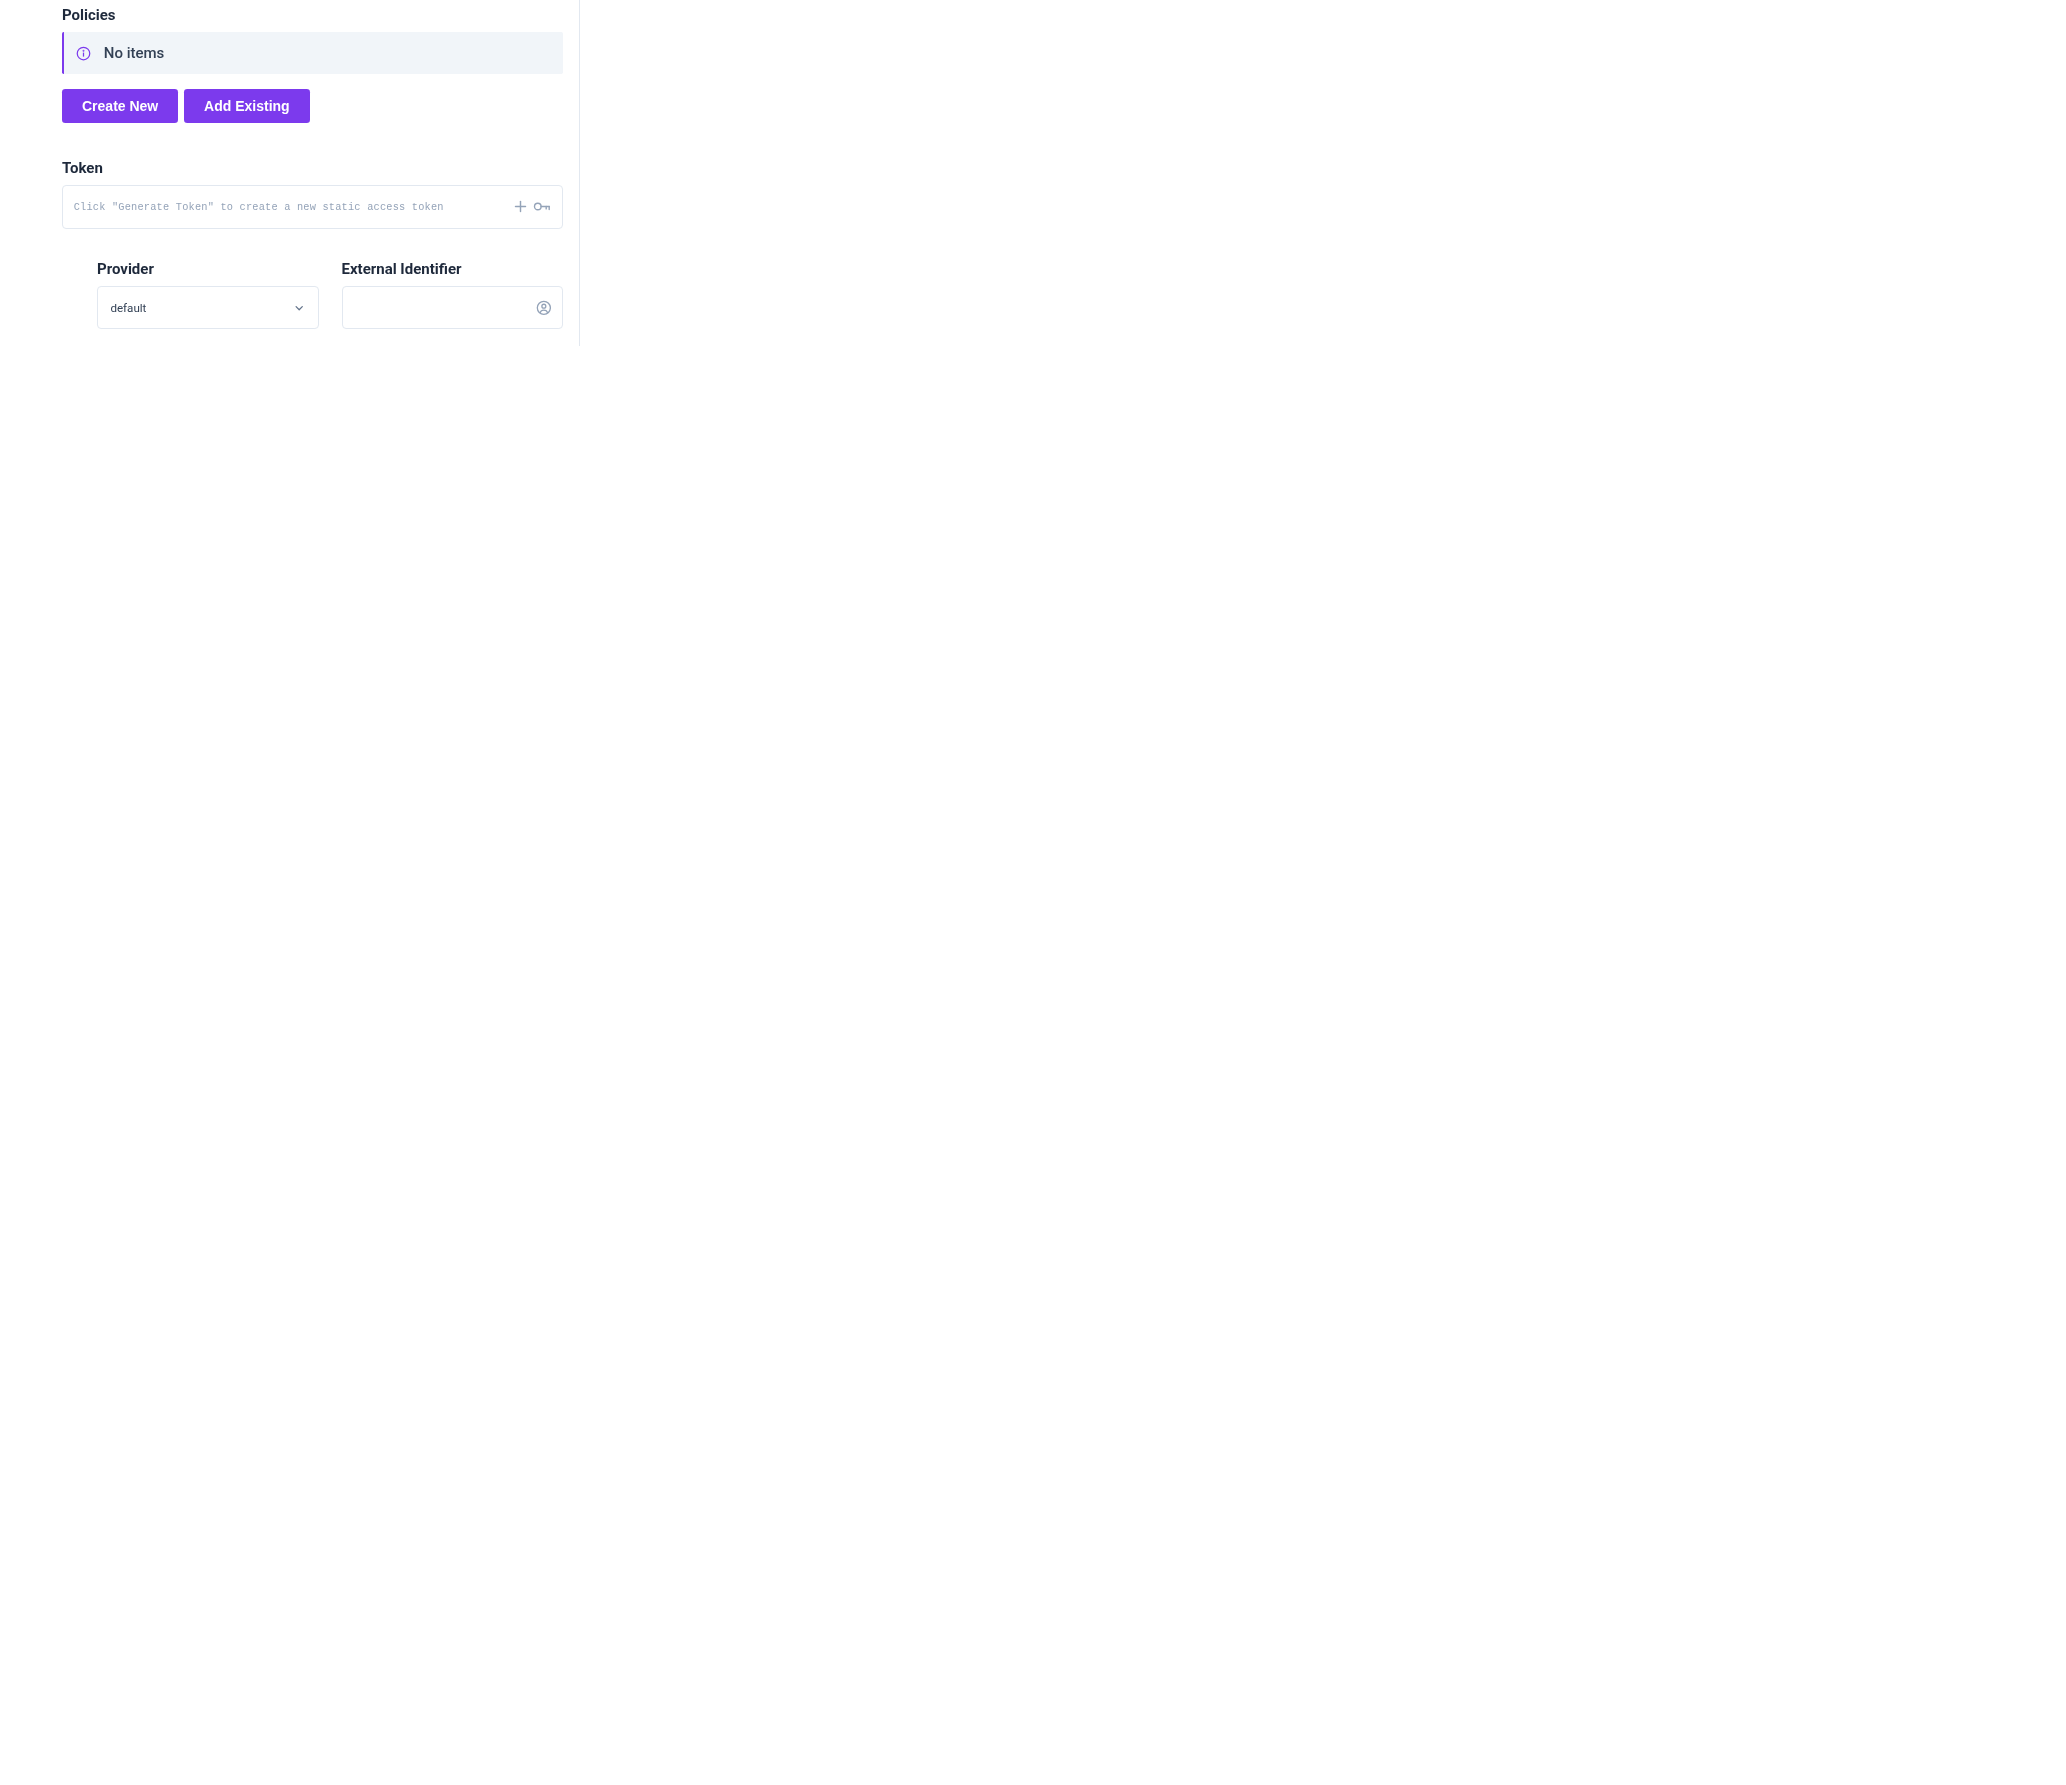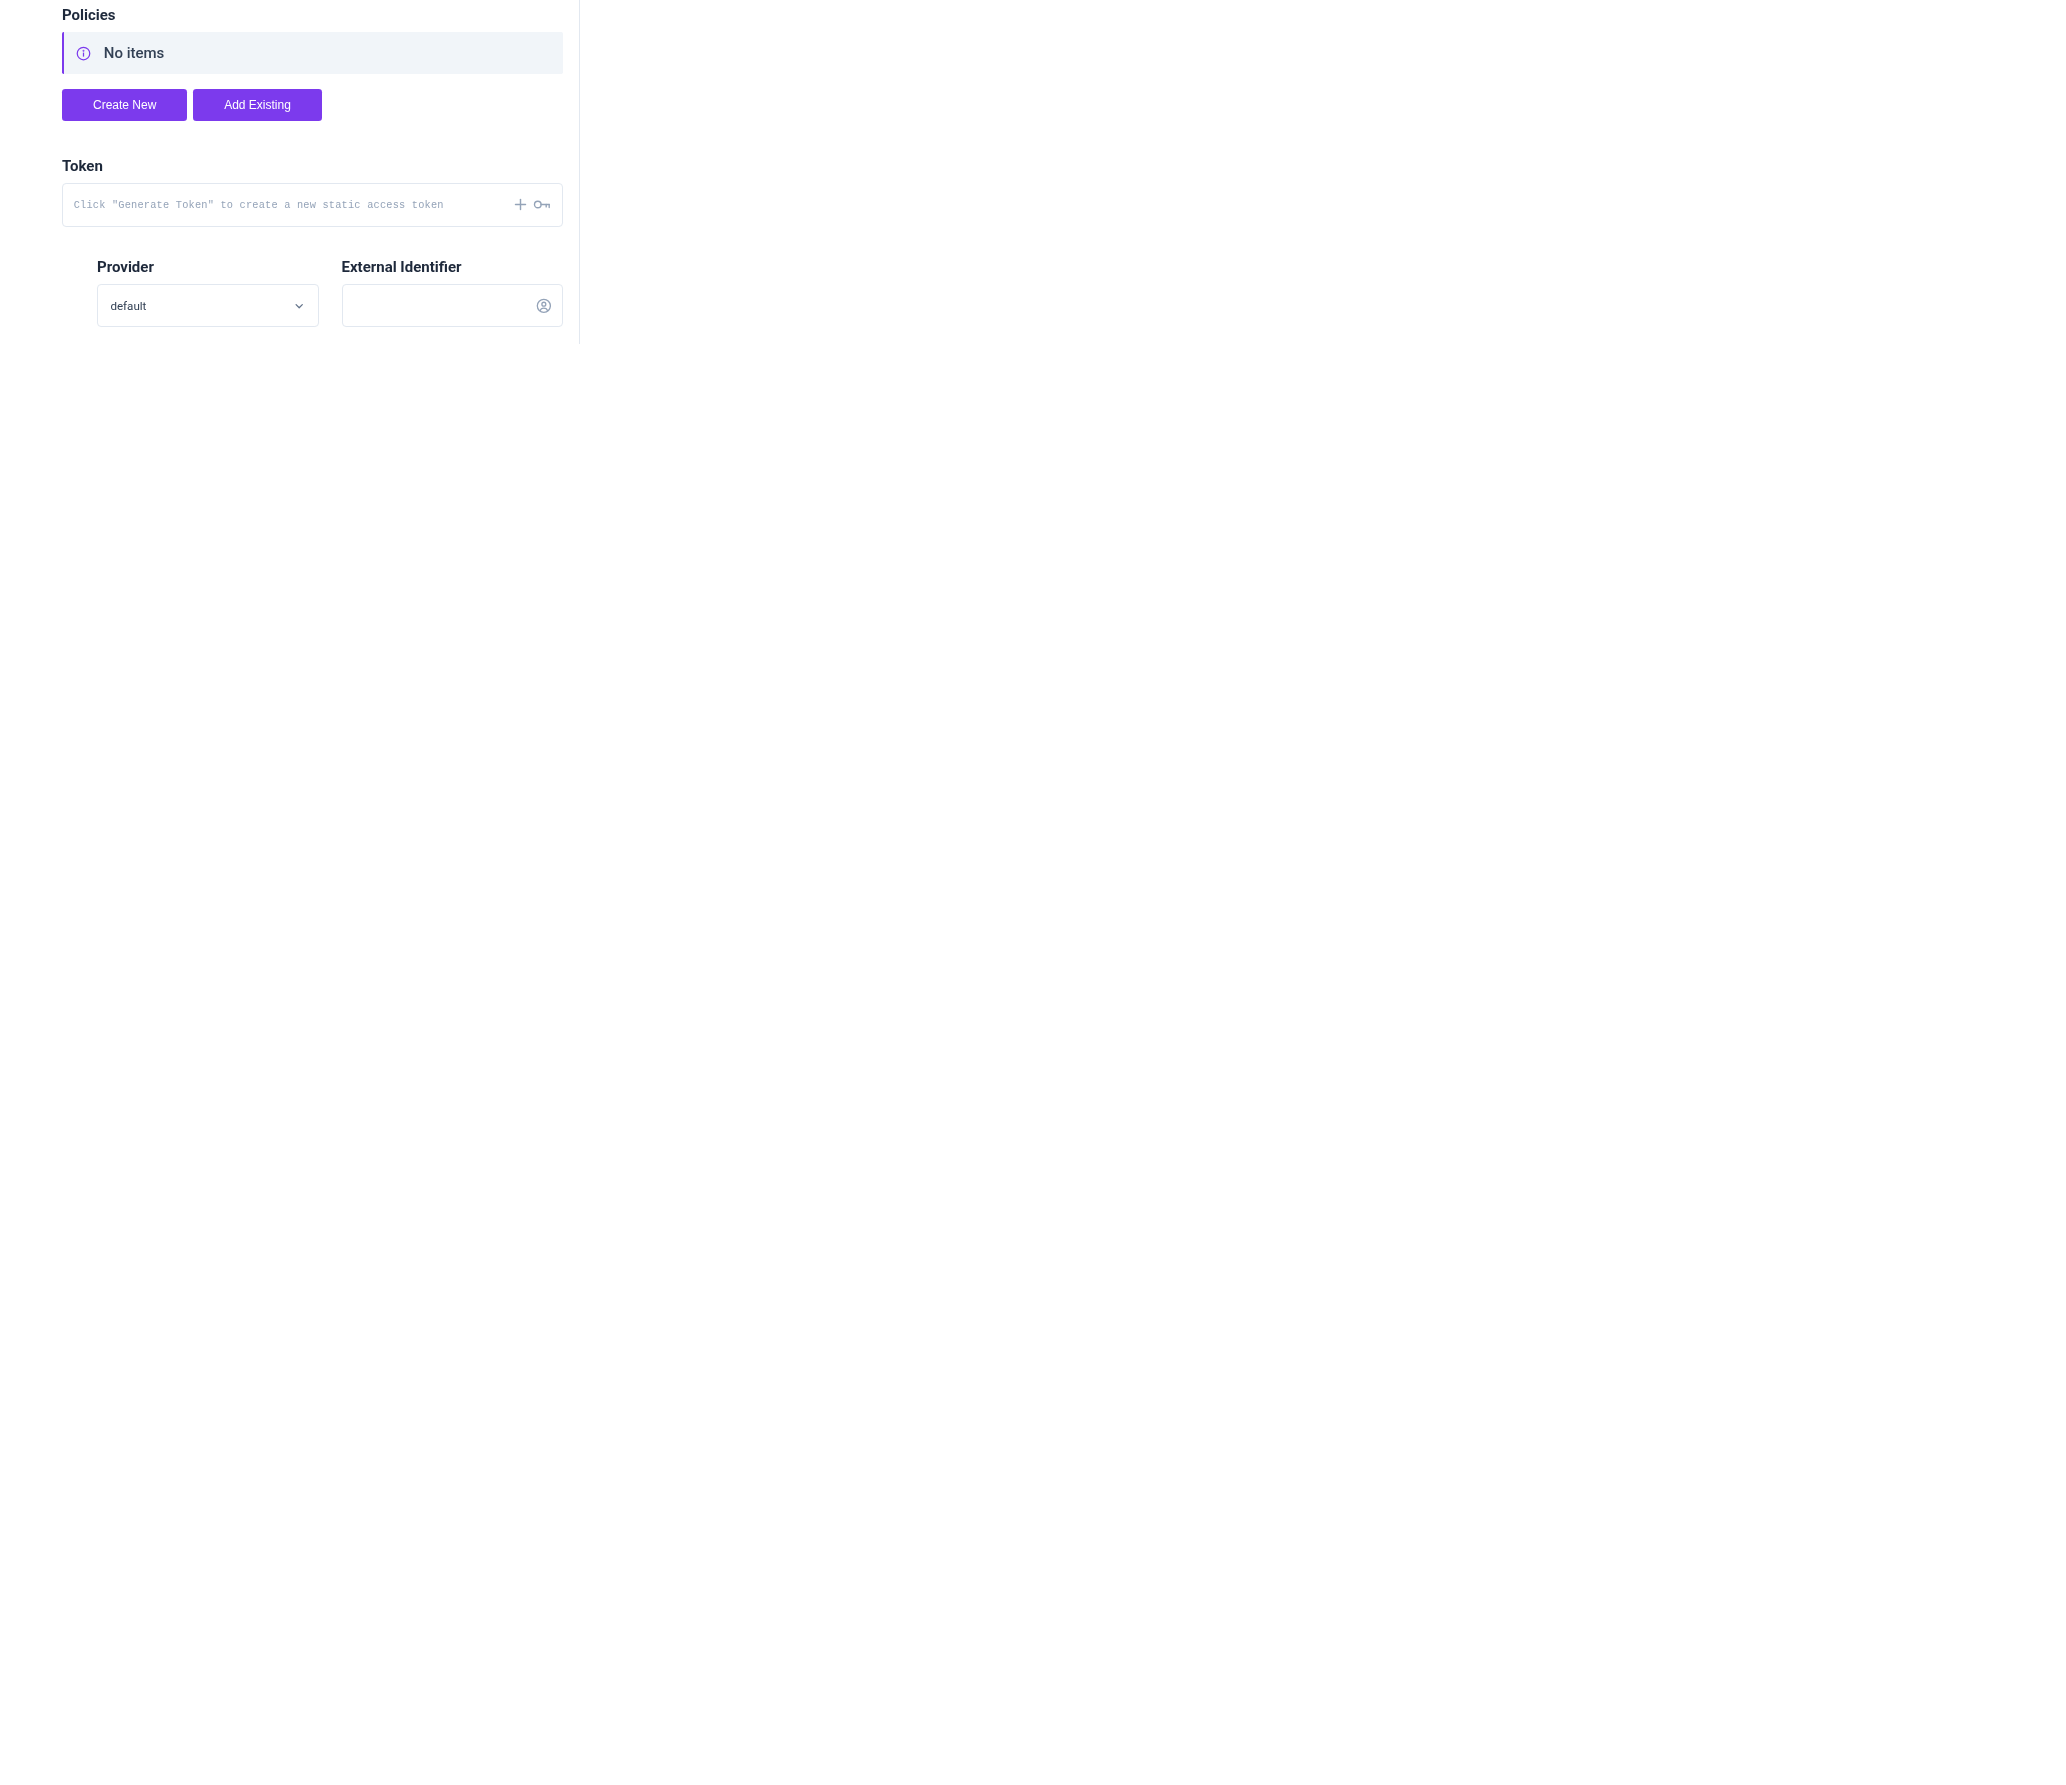--- a/index.html
+++ b/index.html
@@ -52,23 +52,23 @@
   .button-row {
     display: flex;
     gap: 5.8px;
     margin-bottom: 36px;
   }
   .btn-primary {
     background: #7c3aed;
     color: #ffffff;
     border: none;
     border-radius: 3.3px;
-    padding: 9px 31px;
-    font-size: 12px;
-    font-weight: 400;
+    padding: 9px 20px;
+    font-size: 14px;
+    font-weight: 700;
     cursor: pointer;
   }
   .token-input-wrap {
     display: flex;
     align-items: center;
     border: 0.8px solid #e2e8f0;
     border-radius: 4.1px;
     padding: 0 10.7px;
     height: 44px;
     margin-bottom: 31px;

